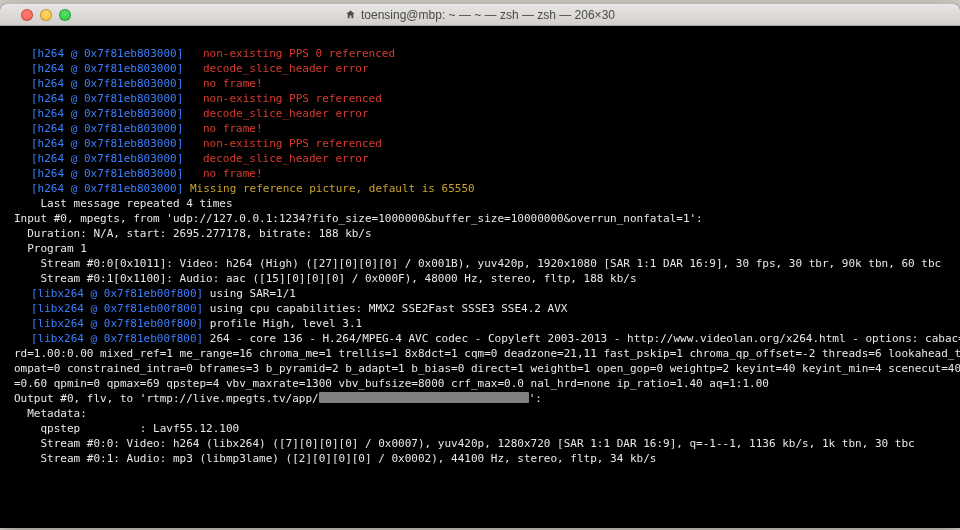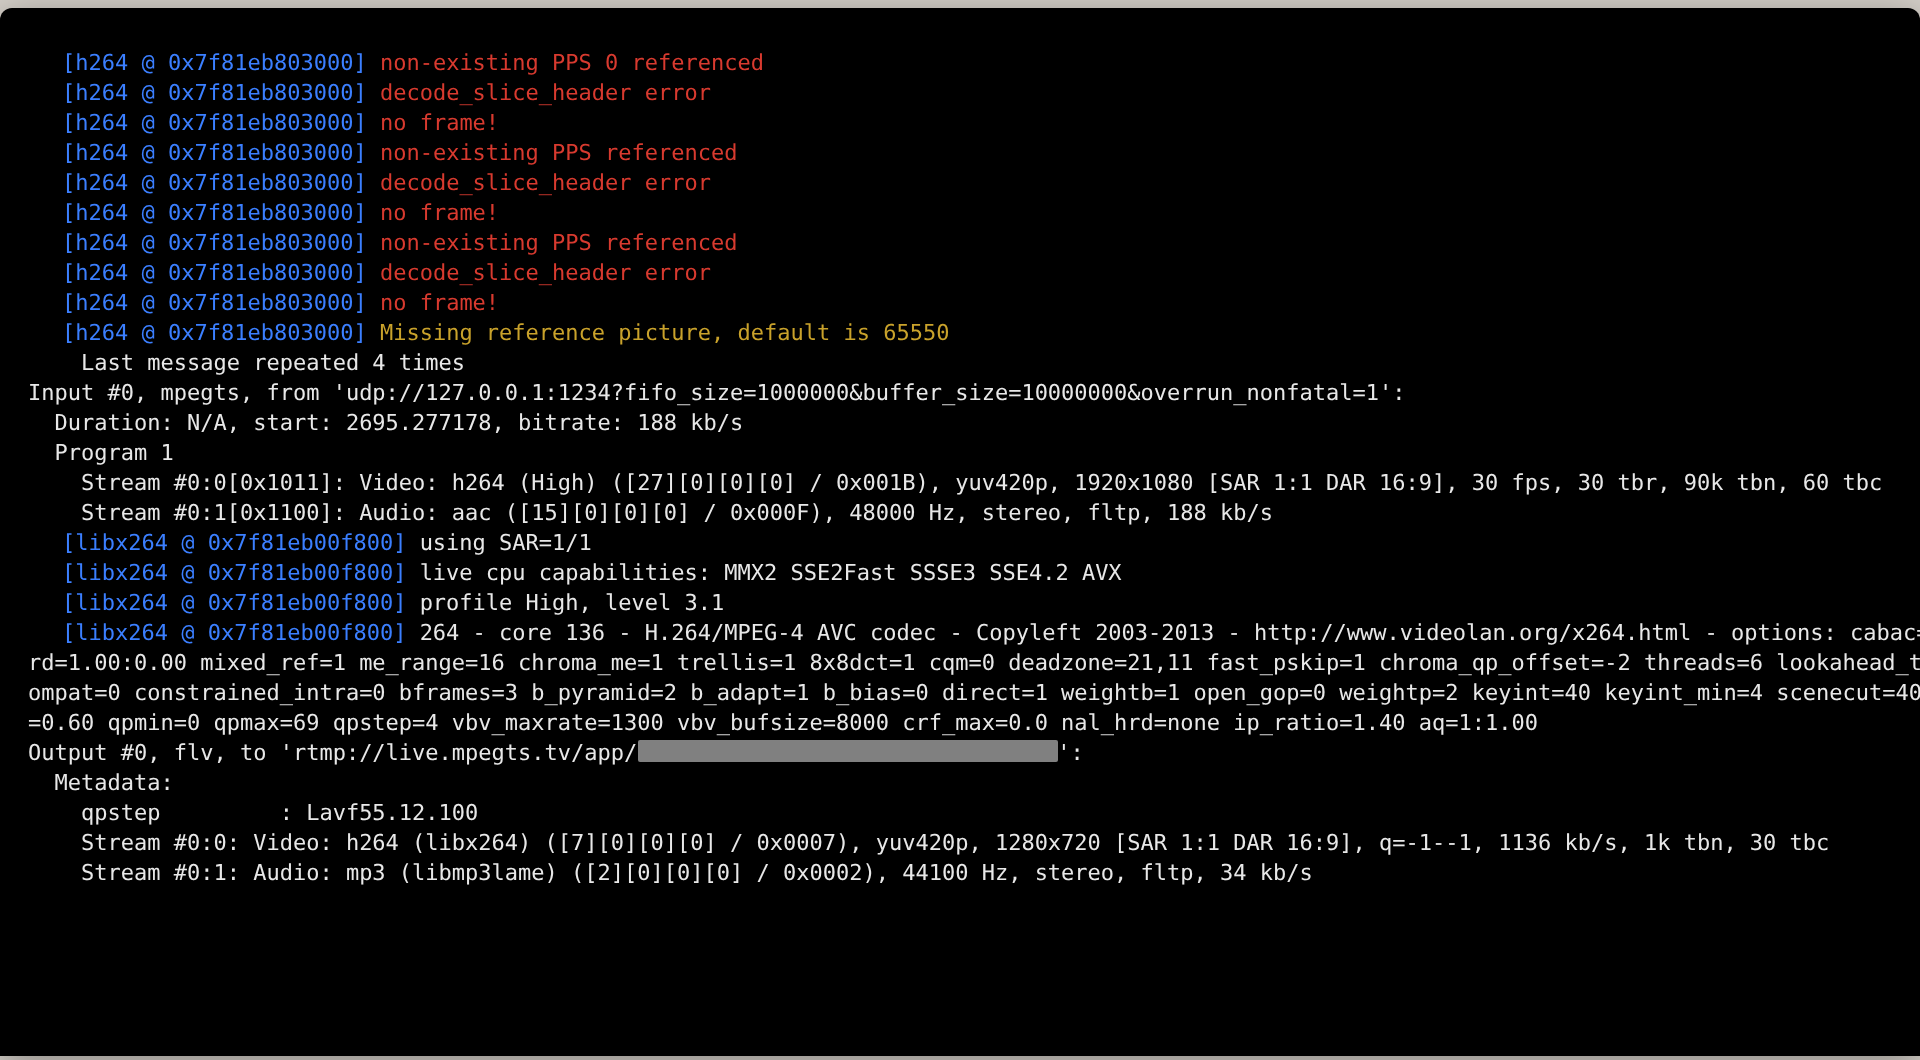--- a/index.html
+++ b/index.html
@@ -55,57 +55,72 @@
   .home-icon svg { display: block; }
   .term {
     padding: 5px 0 0 14px;
     font-size: 11px;
     line-height: 15px;
     color: #fff;
     white-space: pre;
     letter-spacing: 0px;
   }
   .blue { color: #3b7fff; margin-left: 17px; }
-  .red  { color: #d83a2f; }
+  .red  { color: #d83a2f; margin-left: 13px; }
   .yellow { color: #c9a22b; text-align: right; }
   .white { color: #e8e8e8; }
   .green { color: #3fbe3f; }
   .redacted {
     display: inline-block;
     width: 210px;
     height: 11px;
     background: #808080;
     vertical-align: -1px;
     border-radius: 1px;
   }
 </style>
 </head>
 <body>
 
 <div class="window">
+  <div class="titlebar">
+    <div class="traffic">
+      <div class="dot red"></div>
+      <div class="dot yellow"></div>
+      <div class="dot green"></div>
+    </div>
+    <div class="title">
+      <span class="home-icon">
+        <svg width="11" height="11" viewBox="0 0 24 24">
+            <path fill="#4a4a4a" d="M12 3l9 8h-3v9h-4v-6H10v6H6v-9H3z"></path>
+          </svg>
+      </span>
+      <span>toensing@mbp: ~ — ~ — zsh — zsh — 206×30</span>
+    </div>
+  </div>
 
   <div class="term">
 <span class="blue">[h264 @ 0x7f81eb803000]</span> <span class="red">non-existing PPS 0 referenced</span>
 <span class="blue">[h264 @ 0x7f81eb803000]</span> <span class="red">decode_slice_header error</span>
 <span class="blue">[h264 @ 0x7f81eb803000]</span> <span class="red">no frame!</span>
 <span class="blue">[h264 @ 0x7f81eb803000]</span> <span class="red">non-existing PPS referenced</span>
 <span class="blue">[h264 @ 0x7f81eb803000]</span> <span class="red">decode_slice_header error</span>
 <span class="blue">[h264 @ 0x7f81eb803000]</span> <span class="red">no frame!</span>
 <span class="blue">[h264 @ 0x7f81eb803000]</span> <span class="red">non-existing PPS referenced</span>
 <span class="blue">[h264 @ 0x7f81eb803000]</span> <span class="red">decode_slice_header error</span>
 <span class="blue">[h264 @ 0x7f81eb803000]</span> <span class="red">no frame!</span>
 <span class="blue">[h264 @ 0x7f81eb803000]</span> <span class="yellow">Missing reference picture, default is 65550</span>
 <span class="white">    Last message repeated 4 times</span>
 <span class="white">Input #0, mpegts, from 'udp://127.0.0.1:1234?fifo_size=1000000&amp;buffer_size=10000000&amp;overrun_nonfatal=1':</span>
 <span class="white">  Duration: N/A, start: 2695.277178, bitrate: 188 kb/s</span>
 <span class="white">  Program 1</span>
 <span class="white">    Stream #0:0[0x1011]: Video: h264 (High) ([27][0][0][0] / 0x001B), yuv420p, 1920x1080 [SAR 1:1 DAR 16:9], 30 fps, 30 tbr, 90k tbn, 60 tbc</span>
 <span class="white">    Stream #0:1[0x1100]: Audio: aac ([15][0][0][0] / 0x000F), 48000 Hz, stereo, fltp, 188 kb/s</span>
 <span class="blue">[libx264 @ 0x7f81eb00f800]</span> <span class="white">using SAR=1/1</span>
-<span class="blue">[libx264 @ 0x7f81eb00f800]</span> <span class="white">live cpu capabilities: MMX2 SSE2Fast SSSE3 SSE4.2 AVX</span>
+<span class="blue">[libx264 @ 0x7f81eb00f800]</span> <span class="white">using cpu capabilities: MMX2 SSE2Fast SSSE3 SSE4.2 AVX</span>
 <span class="blue">[libx264 @ 0x7f81eb00f800]</span> <span class="white">profile High, level 3.1</span>
 <span class="blue">[libx264 @ 0x7f81eb00f800]</span> <span class="white">264 - core 136 - H.264/MPEG-4 AVC codec - Copyleft 2003-2013 - http://www.videolan.org/x264.html - options: cabac=1 ref=3 d</span>
 <span class="white">rd=1.00:0.00 mixed_ref=1 me_range=16 chroma_me=1 trellis=1 8x8dct=1 cqm=0 deadzone=21,11 fast_pskip=1 chroma_qp_offset=-2 threads=6 lookahead_threads=</span>
 <span class="white">ompat=0 constrained_intra=0 bframes=3 b_pyramid=2 b_adapt=1 b_bias=0 direct=1 weightb=1 open_gop=0 weightp=2 keyint=40 keyint_min=4 scenecut=40 intra_</span>
 <span class="white">=0.60 qpmin=0 qpmax=69 qpstep=4 vbv_maxrate=1300 vbv_bufsize=8000 crf_max=0.0 nal_hrd=none ip_ratio=1.40 aq=1:1.00</span>
 <span class="white">Output #0, flv, to 'rtmp://live.mpegts.tv/app/</span><span class="redacted"></span><span class="white">':</span>
 <span class="white">  Metadata:</span>
 <span class="white">    qpstep         : Lavf55.12.100</span>
 <span class="white">    Stream #0:0: Video: h264 (libx264) ([7][0][0][0] / 0x0007), yuv420p, 1280x720 [SAR 1:1 DAR 16:9], q=-1--1, 1136 kb/s, 1k tbn, 30 tbc</span>
 <span class="white">    Stream #0:1: Audio: mp3 (libmp3lame) ([2][0][0][0] / 0x0002), 44100 Hz, stereo, fltp, 34 kb/s</span>

